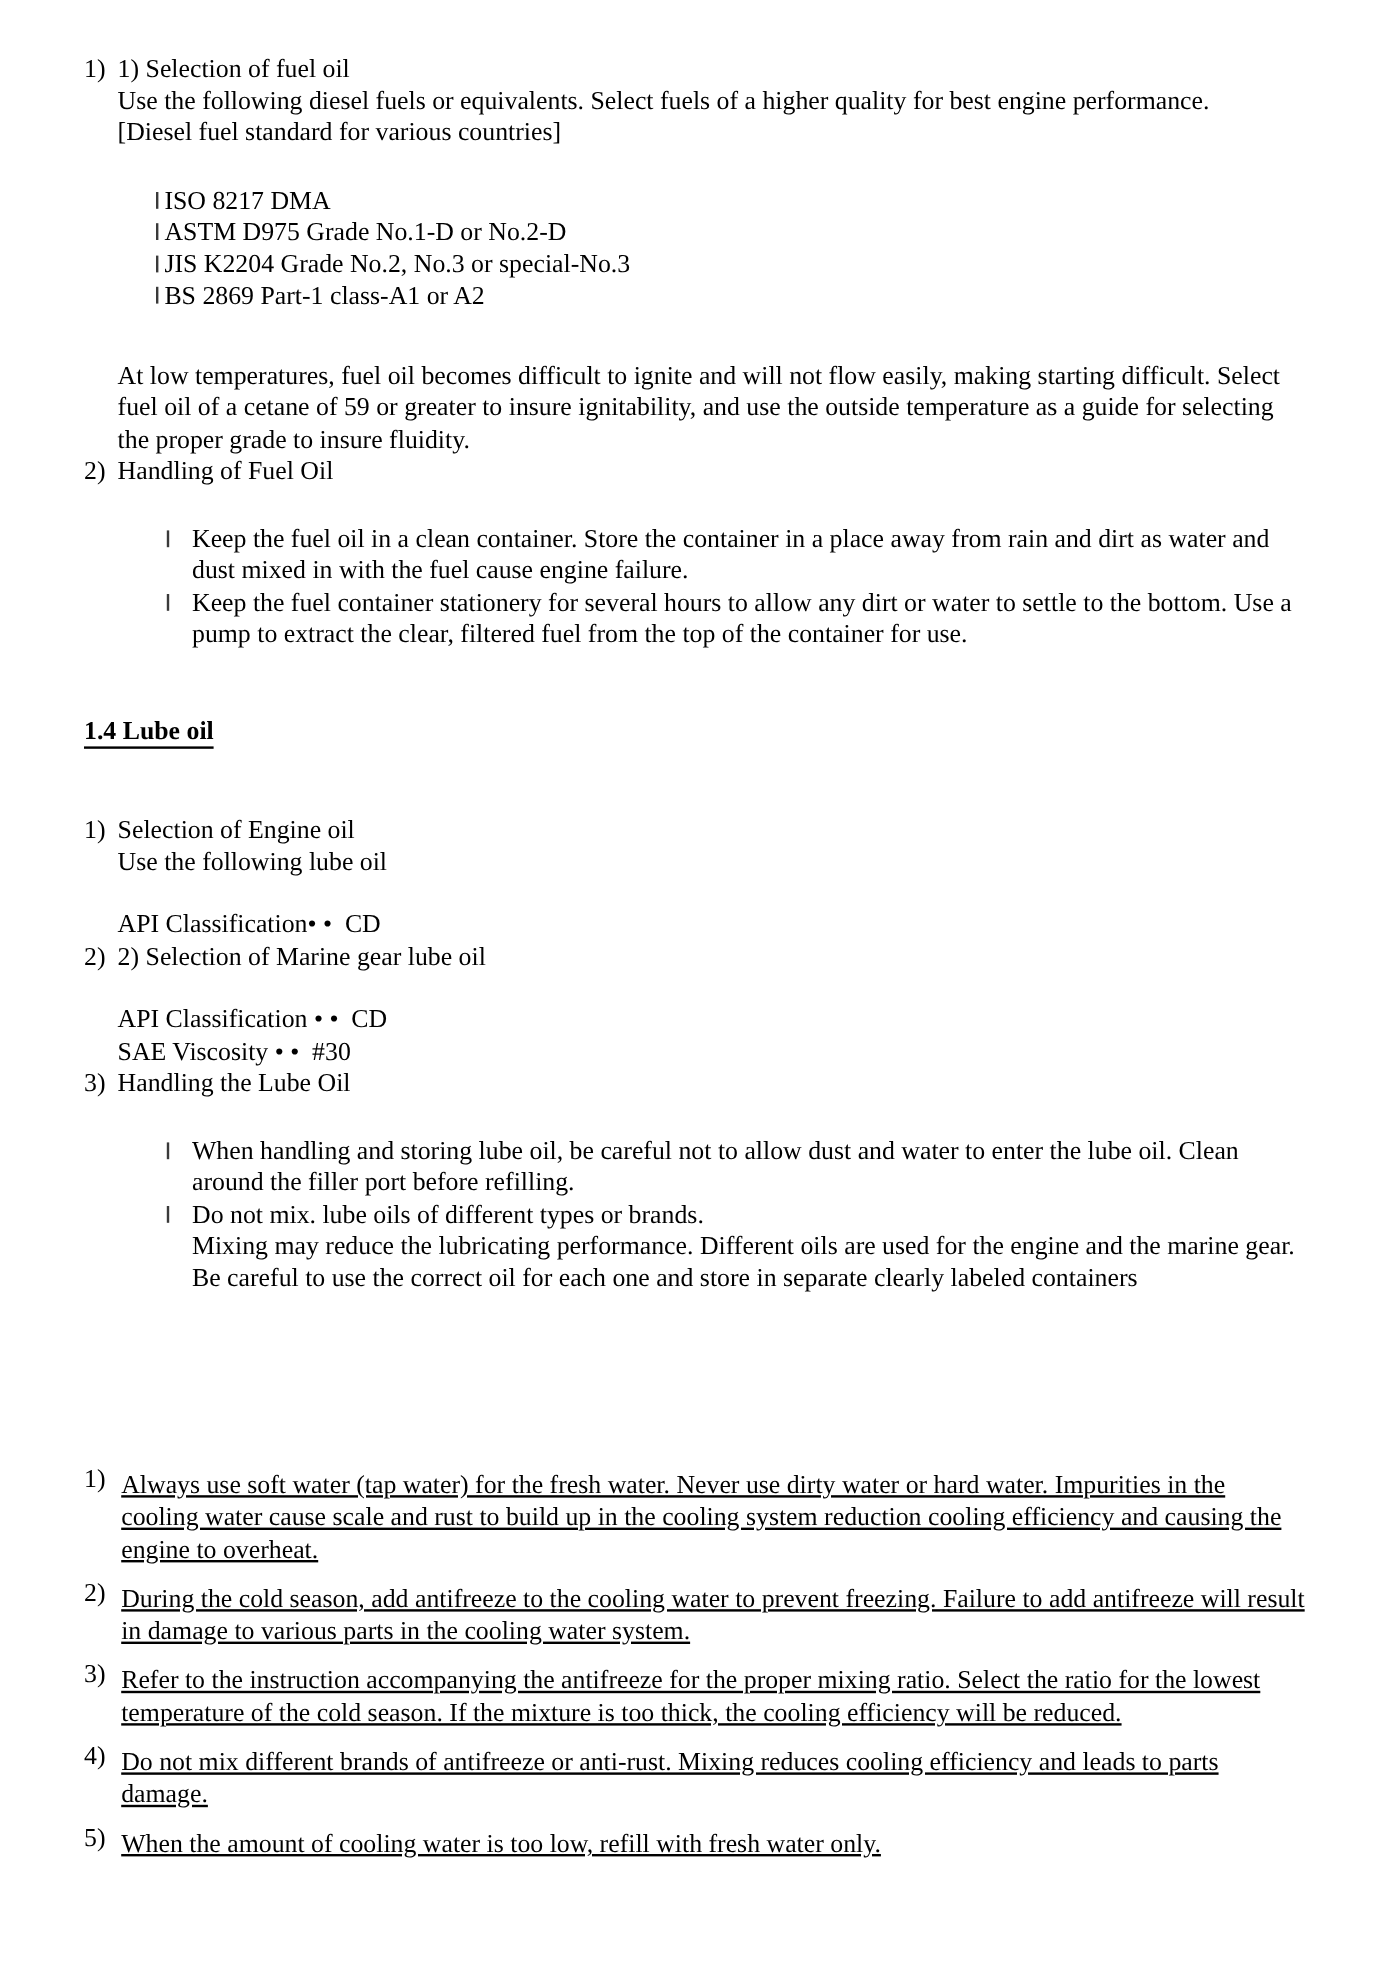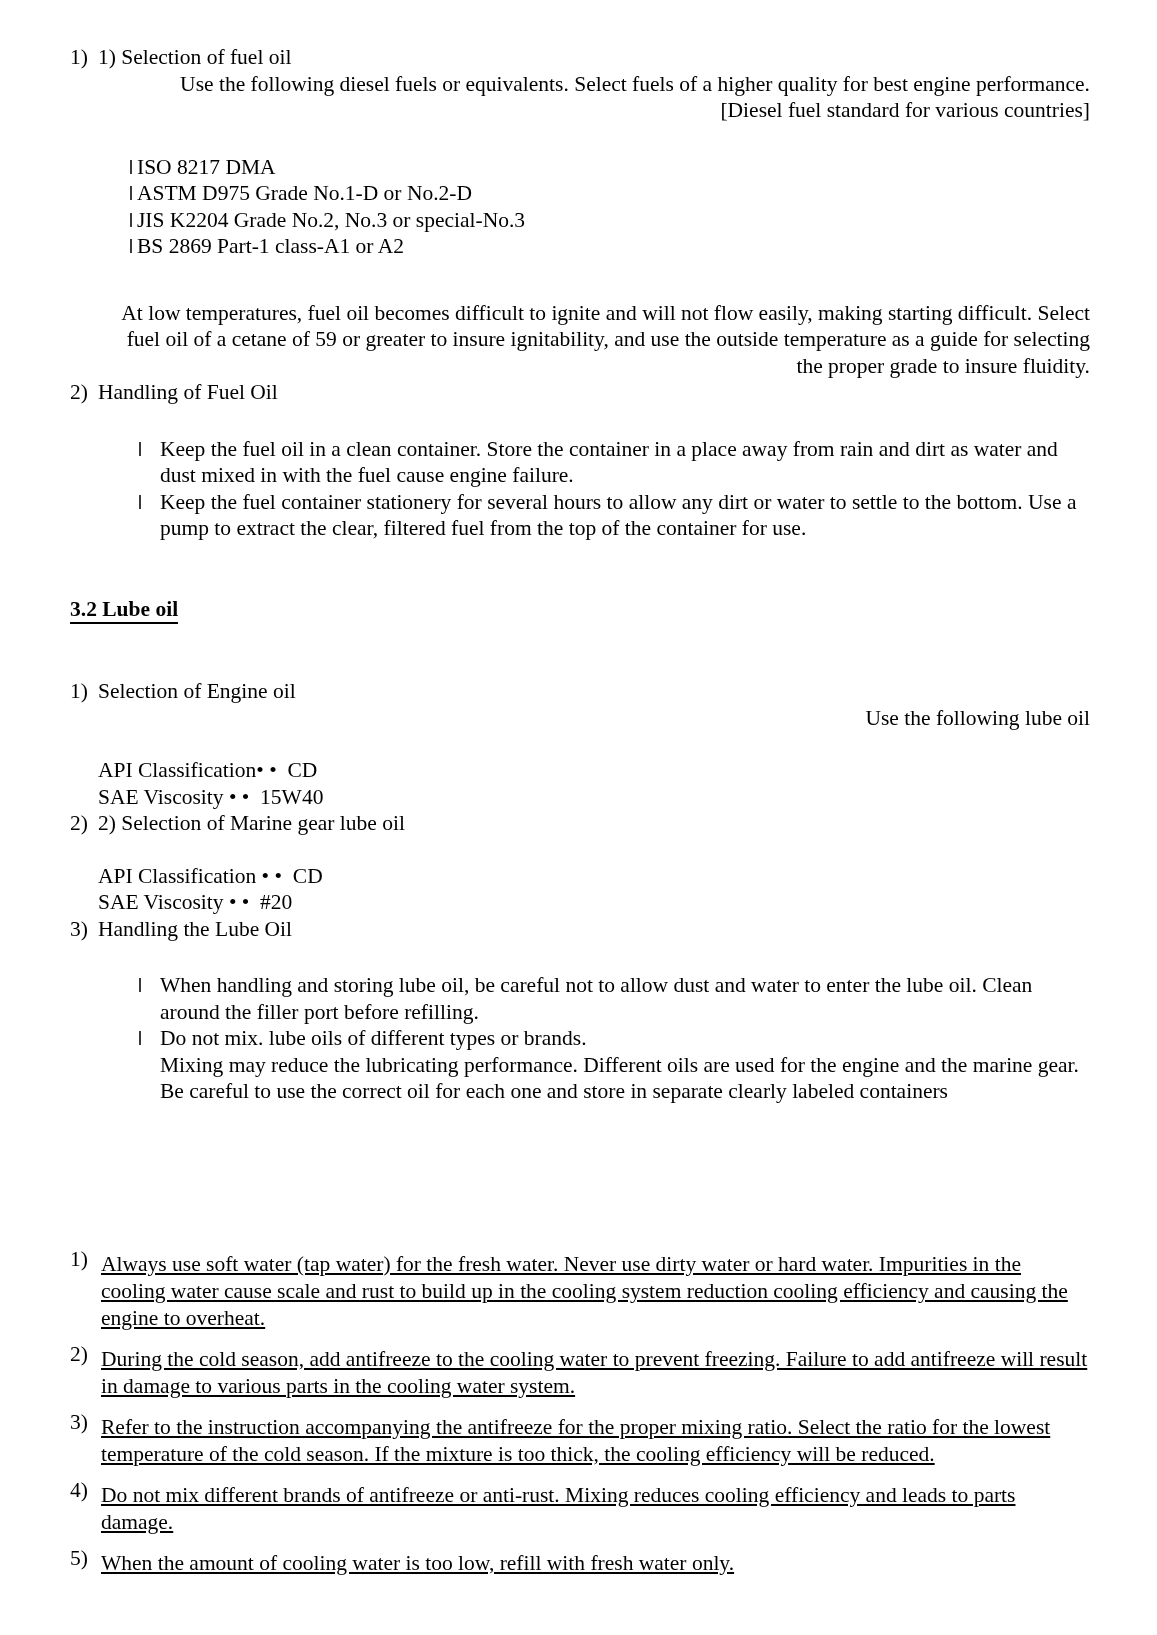--- a/index.html
+++ b/index.html
@@ -47,21 +47,20 @@
   .numitem > .body {
     display: block;
   }
 
   
   .indent1 {
     padding-left: 28px;
     font-size: 21.5px;
     line-height: 26.5px;
     margin: 0;
-    text-align: right;
   }
 
   
   .barlist {
     margin: 0;
     padding: 0;
     list-style: none;
   }
   .barlist > li {
     position: relative;
@@ -185,45 +184,44 @@
       </li>
       <li>
         <span class="bar"></span>
         <span class="txt">Keep the fuel container stationery for several hours to allow any dirt or water to settle to the bottom. Use a pump to extract the clear, filtered fuel from the top of the container for use.</span>
       </li>
     </ul>
 
     <div class="sp54"></div>
 
     <div class="heading-wrap">
-      <span class="section-heading">3.2 Lube oil</span>
+      <span class="section-heading">1.4 Lube oil</span>
     </div>
 
     <div class="sp54"></div>
 
     <div class="numitem">
       <span class="num">1)</span>
       <span class="body">Selection of Engine oil</span>
     </div>
     <div class="indent1">Use the following lube oil</div>
 
     <div class="sp26"></div>
 
     <div class="spec-line">API Classification• •  CD</div>
-    <div class="spec-line">SAE Viscosity • •  15W40</div>
 
     <div class="numitem">
       <span class="num">2)</span>
       <span class="body">2) Selection of Marine gear lube oil</span>
     </div>
 
     <div class="sp26"></div>
 
     <div class="spec-line">API Classification • •  CD</div>
-    <div class="spec-line">SAE Viscosity • •  #20</div>
+    <div class="spec-line">SAE Viscosity • •  #30</div>
 
     <div class="numitem">
       <span class="num">3)</span>
       <span class="body">Handling the Lube Oil</span>
     </div>
 
     <div class="sp30"></div>
 
     <ul class="barlist deep">
       <li>

